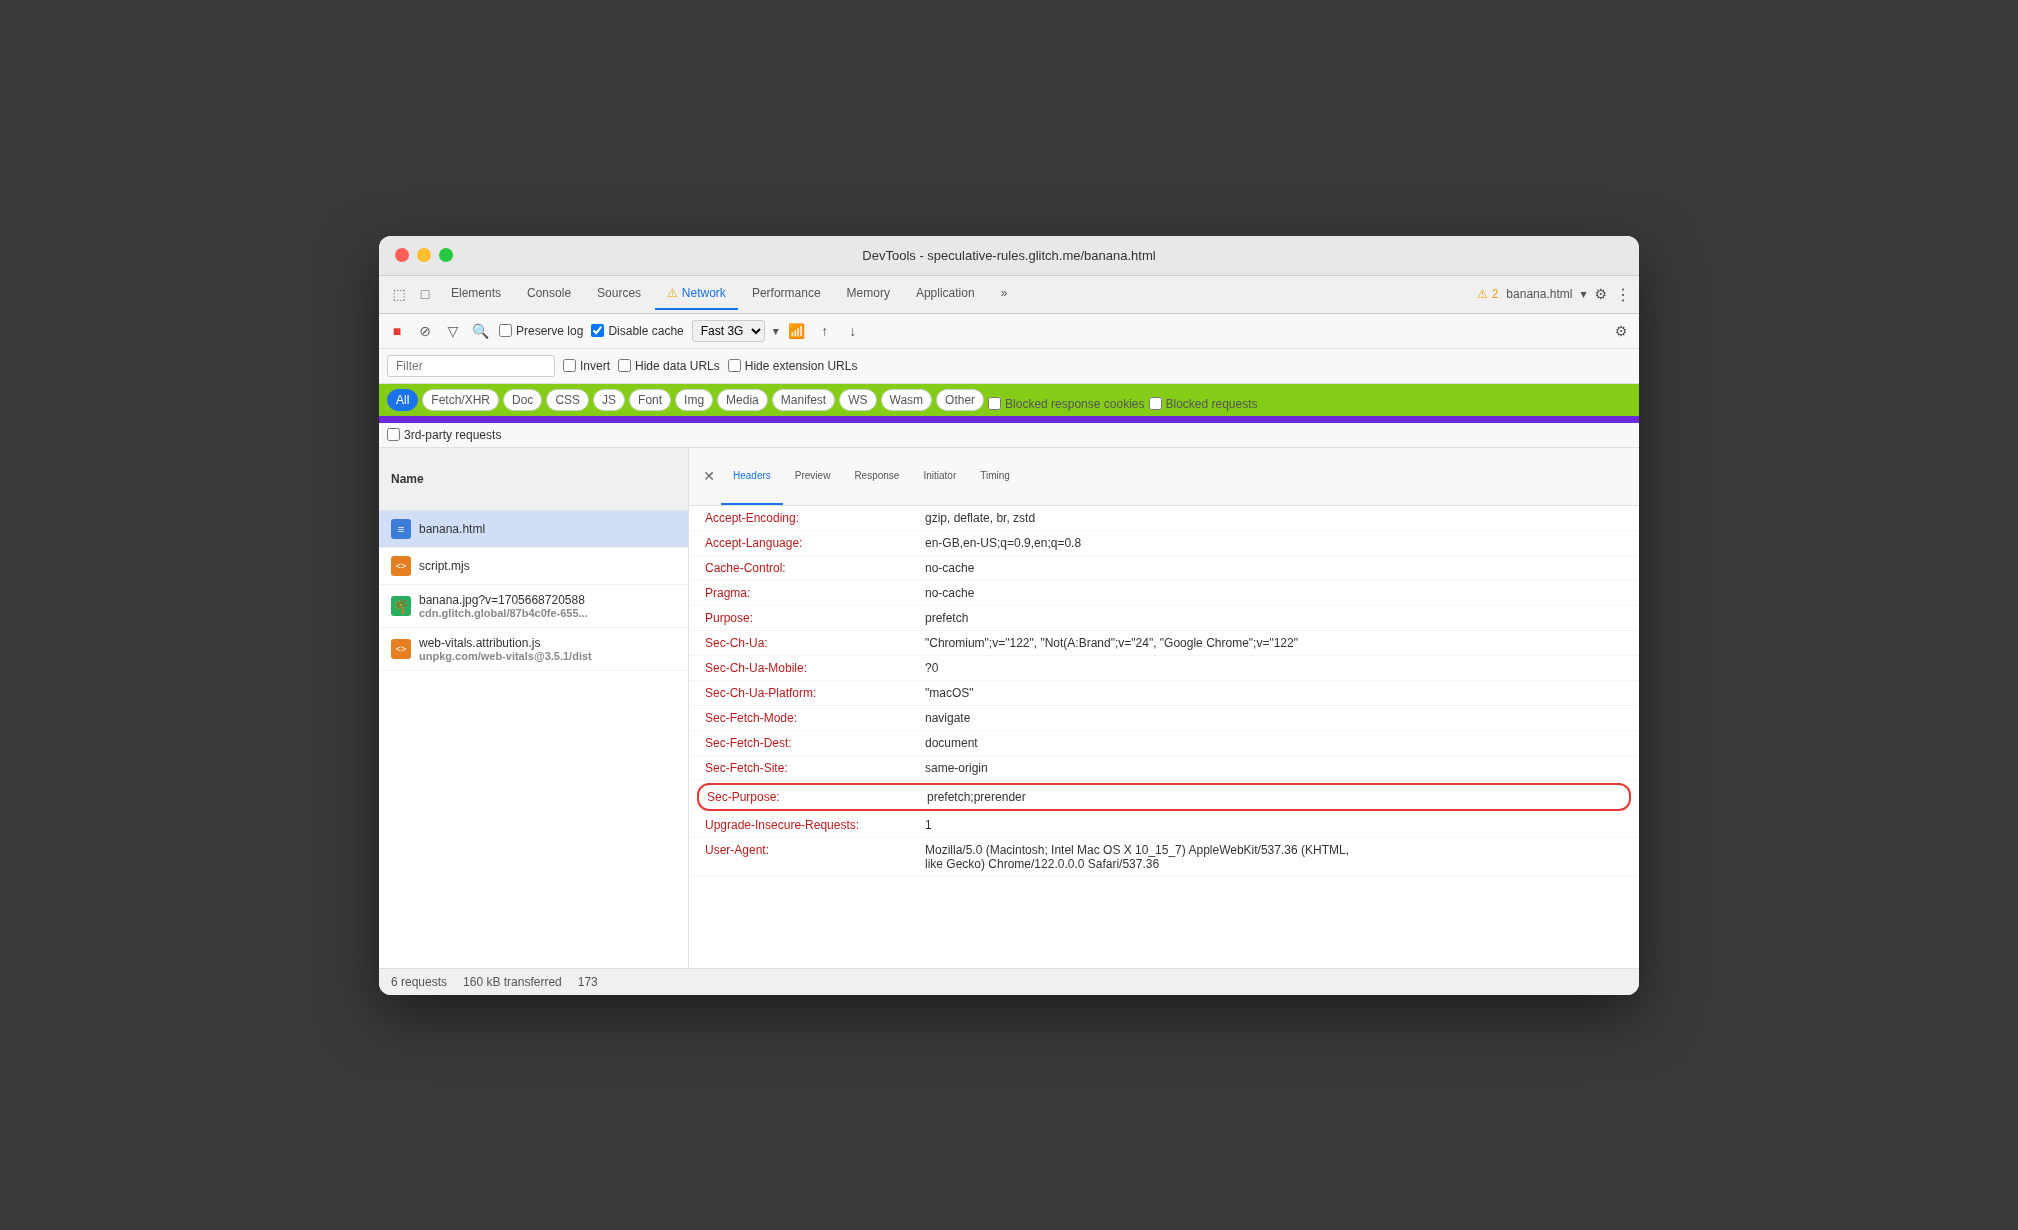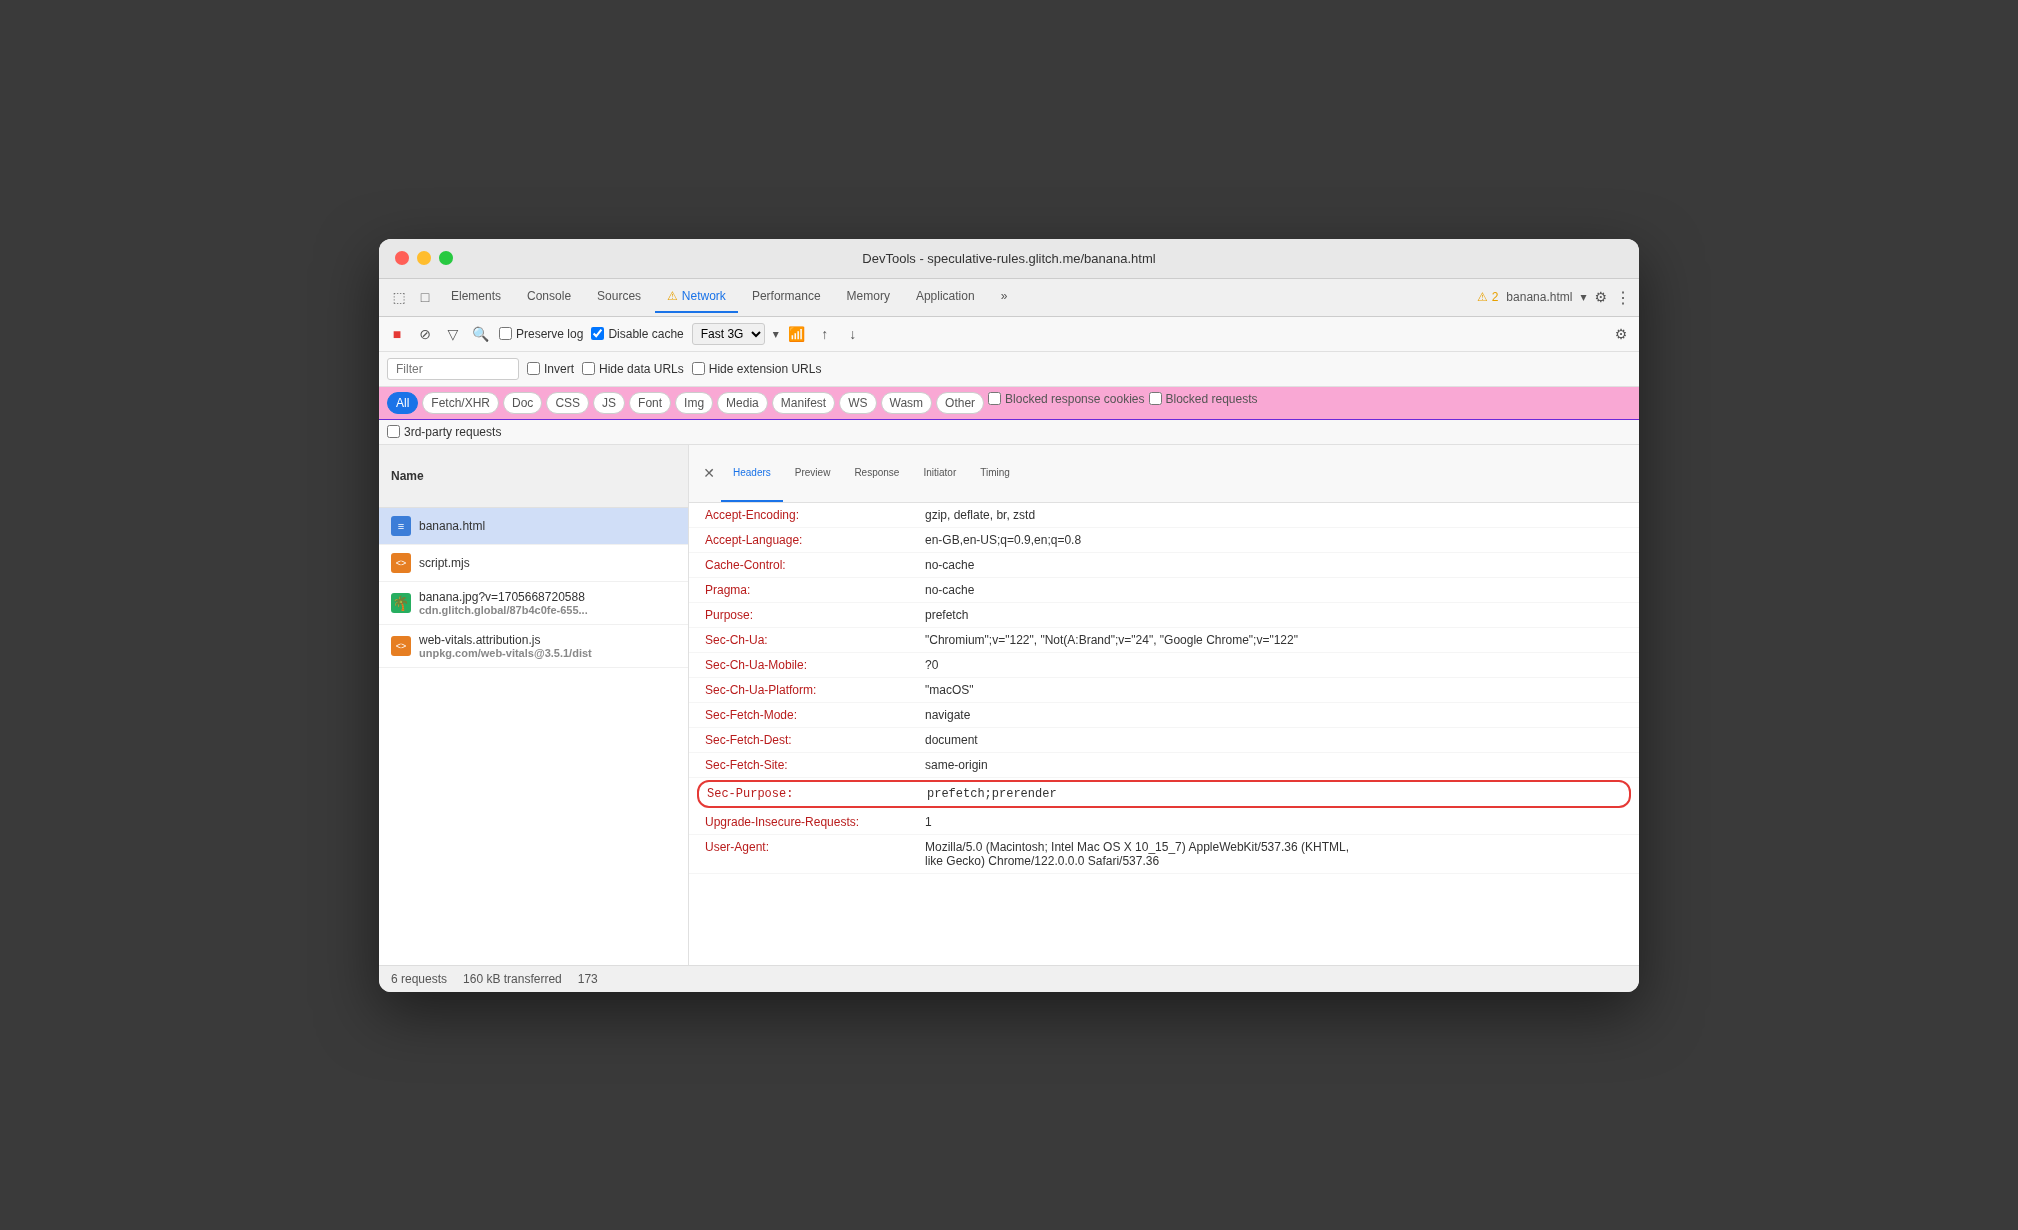--- a/index.html
+++ b/index.html
@@ -131,30 +131,30 @@
       padding: 6px 8px;
       display: flex;
       align-items: center;
       gap: 8px;
     }
     .filter-input {
       border: 1px solid #ccc;
       border-radius: 3px;
       padding: 3px 8px;
       font-size: 12px;
-      width: 132px;
+      width: 168px;
       color: #999;
       background: white;
     }
     .filter-chips {
-      background: #f9a8d4;
-      border-bottom: 1px solid #6d28d9;
+      background: #84cc16;
+      border-bottom: 7px solid #6d28d9;
       padding: 5px 8px;
       display: flex;
-      align-items: flex-start;
+      align-items: flex-end;
       gap: 4px;
       flex-wrap: wrap;
     }
     .chip {
       padding: 3px 8px;
       border: 1px solid #ccc;
       border-radius: 12px;
       font-size: 12px;
       color: #555;
       cursor: pointer;
@@ -269,21 +269,20 @@
       align-items: flex-start;
       padding: 5px 16px;
       border-bottom: 1px solid #f5f5f5;
       font-size: 12px;
     }
     .header-row.highlighted {
       border: 2px solid #e53935;
       border-radius: 12px;
       margin: 2px 8px;
       padding: 5px 8px;
-      font-family: Liberation Mono, monospace;
     }
     .header-name {
       width: 220px;
       color: #b91c1c;
       flex-shrink: 0;
       font-weight: 500;
     }
     .header-value {
       color: #333;
       flex: 1;

